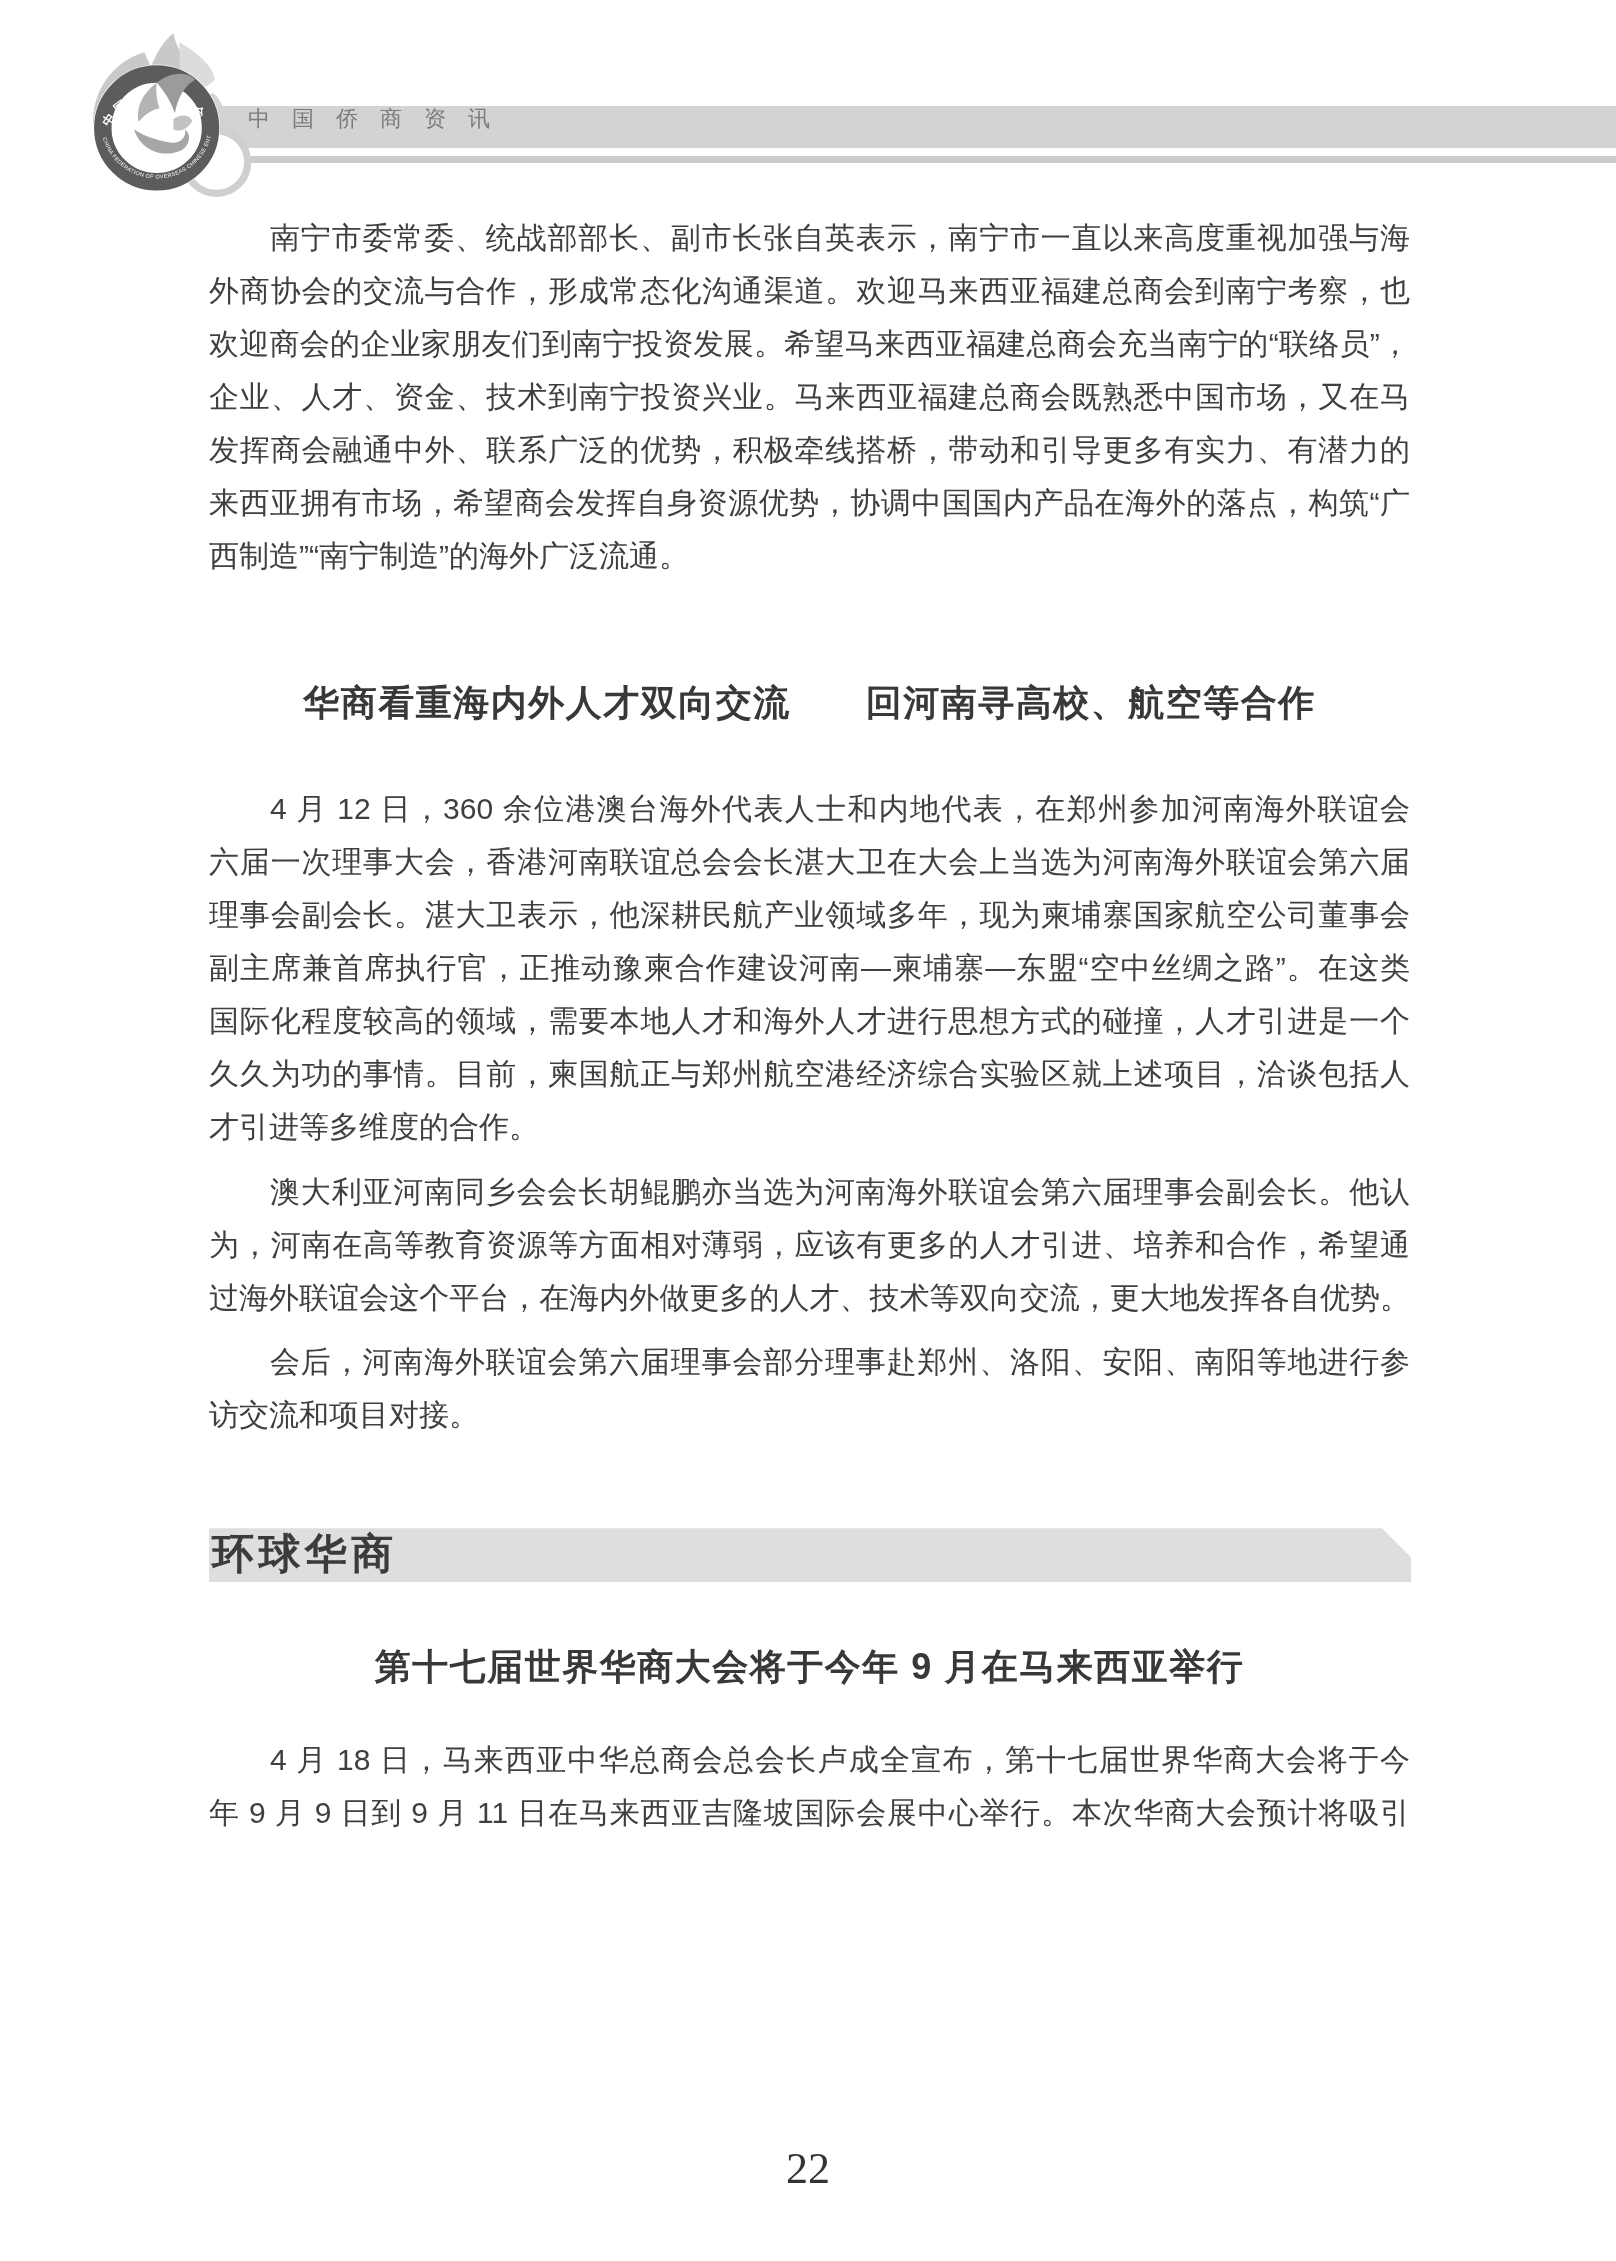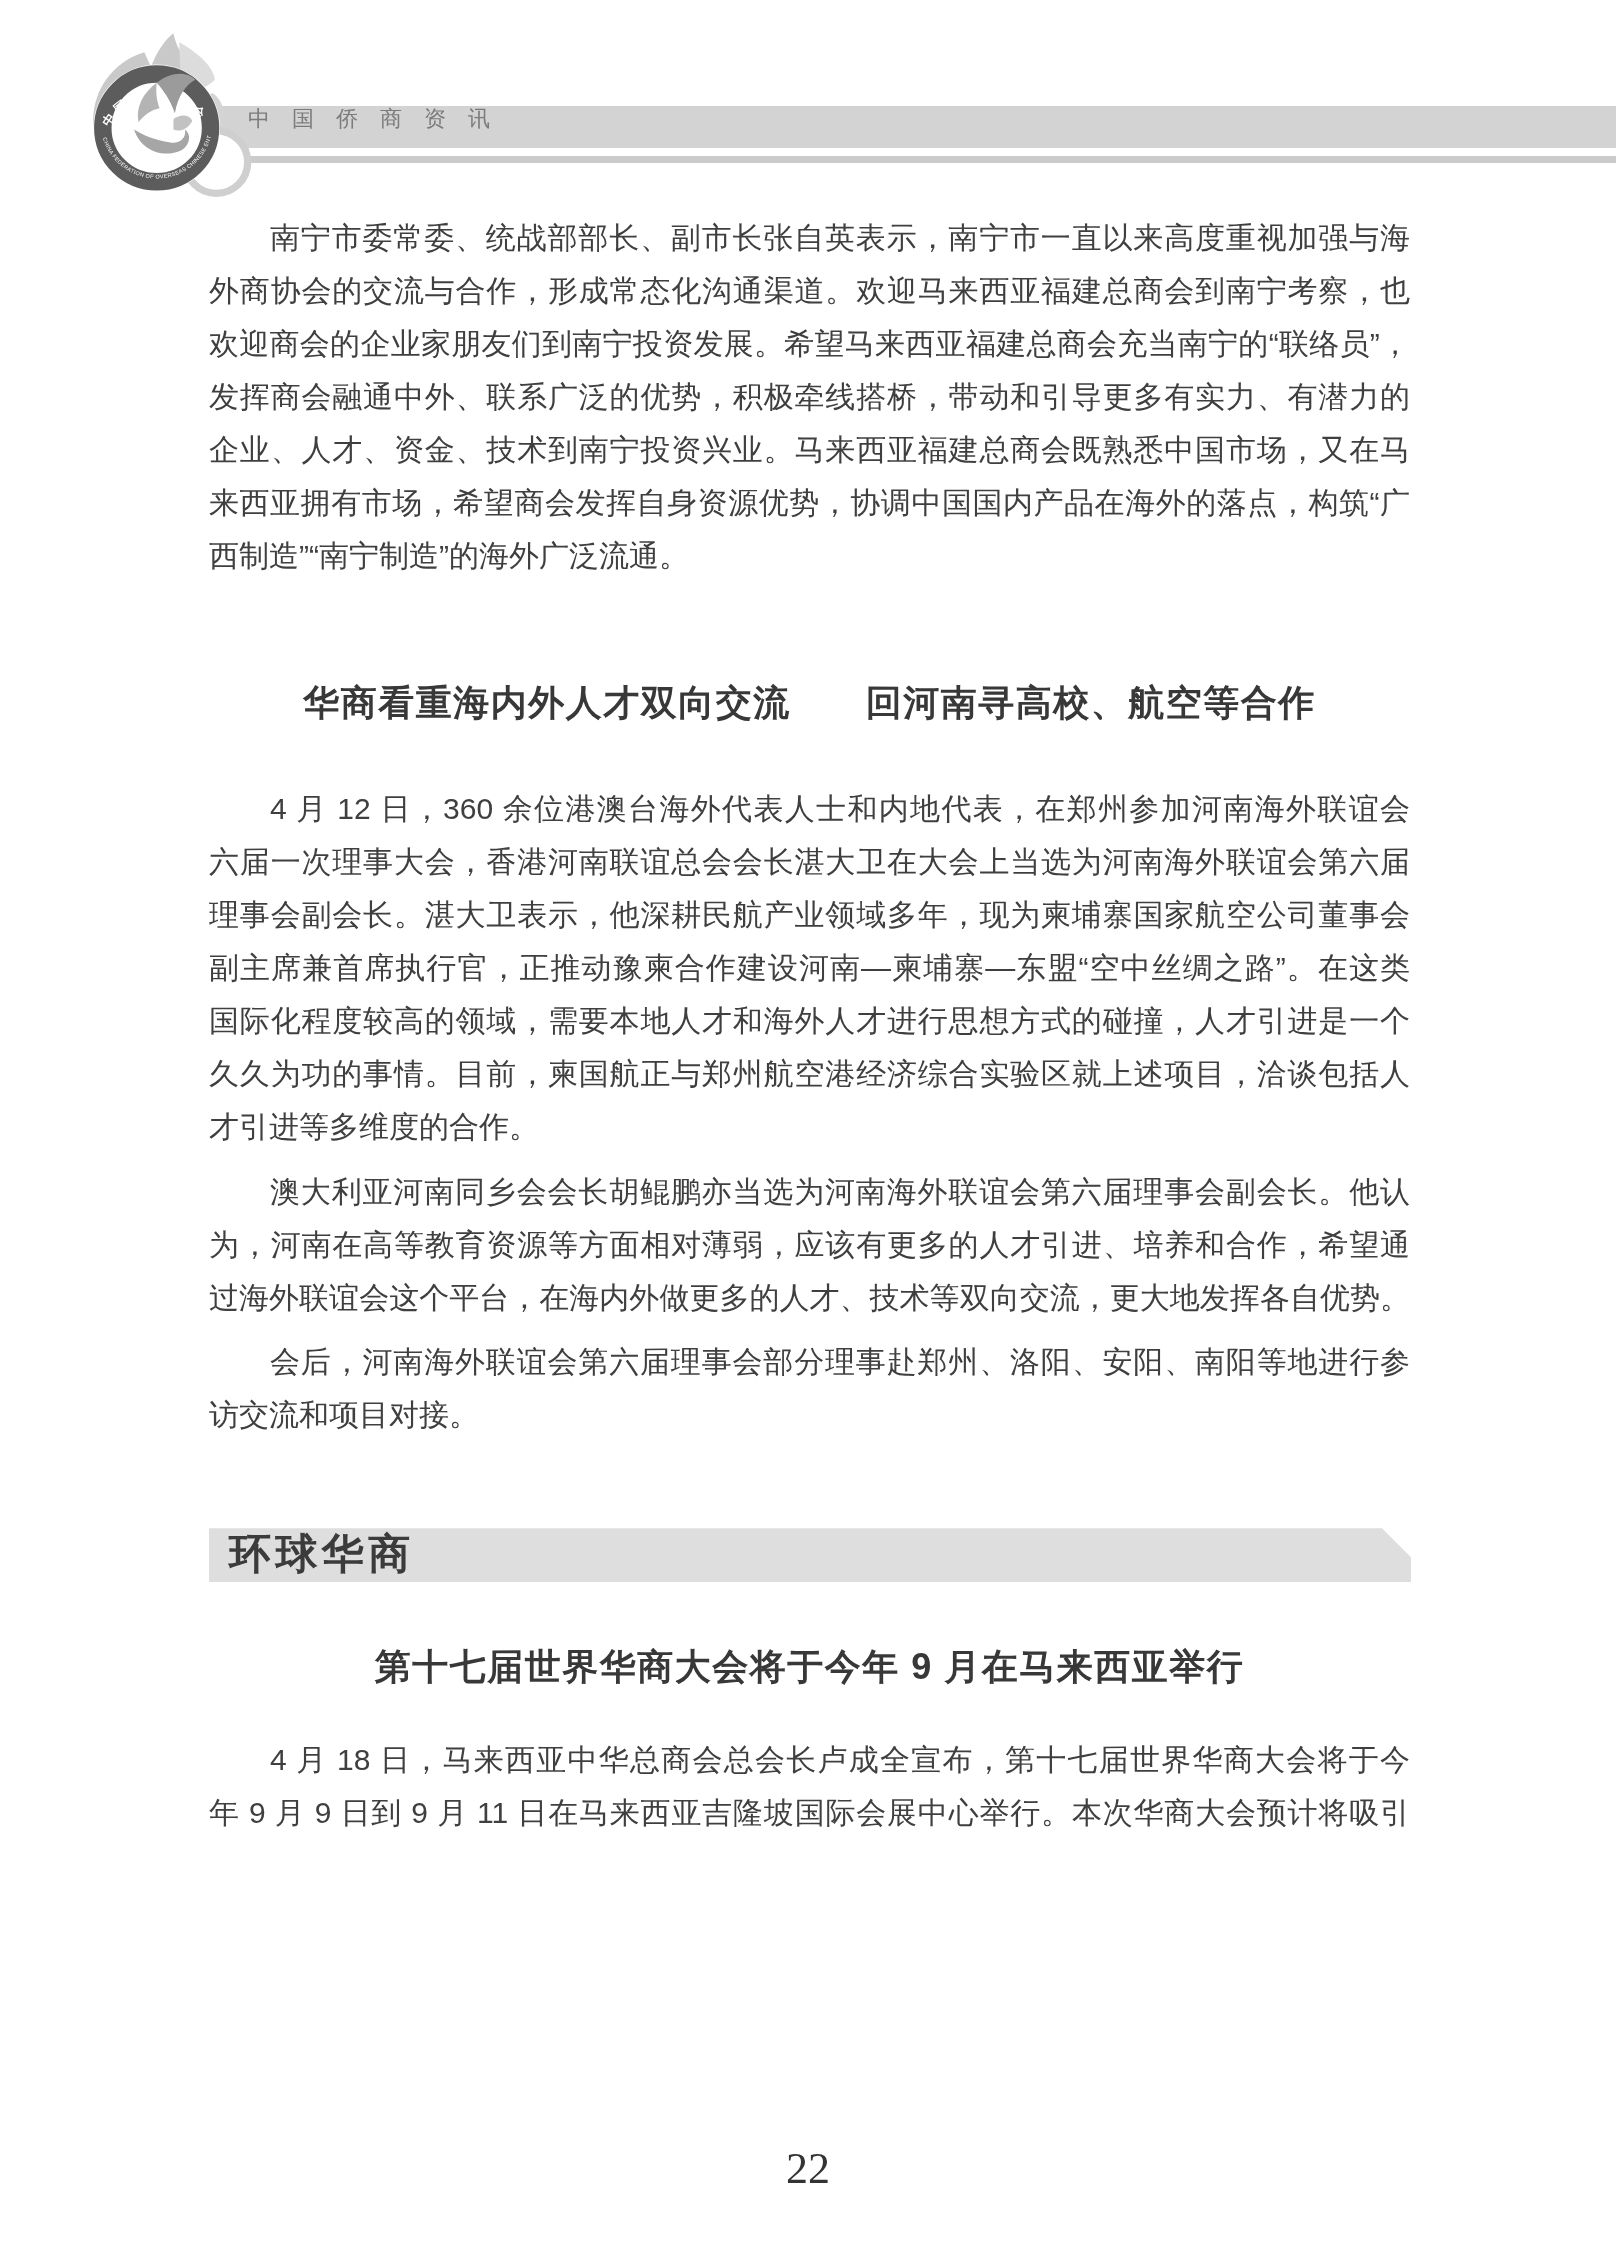--- a/index.html
+++ b/index.html
@@ -37,21 +37,21 @@
     font-size:36px;font-weight:bold;text-align:center;color:#383838;
     letter-spacing:1.5px;
   }
   .article-title.second{margin:63px 0 44px 0;}
   .section-banner{
     margin-top:87px;height:54px;width:1202px;
     background:#dedede;
     clip-path:polygon(0 0, calc(100% - 29px) 0, 100% 54%, 100% 100%, 0 100%);
   }
   .section-banner span{
-    display:block;height:54px;line-height:52px;padding-left:20px;
+    display:block;height:54px;line-height:52px;padding-left:3px;
     font-family:"Liberation Serif","DejaVu Serif",serif;
     font-weight:bold;font-size:42px;letter-spacing:4.4px;color:#3b3b3b;
   }
   .page-number{
     position:absolute;top:2143px;left:0;width:100%;
     text-align:center;font-family:"Liberation Serif","DejaVu Serif",serif;
     font-size:44px;color:#333333;
   }
 </style>
 </head>
@@ -90,22 +90,22 @@
     <path d="M96,142 C104,168 132,182 158,172 C172,166 176,150 166,142 C168,154 158,162 146,160 C124,156 108,150 96,142 Z" fill="#a6a6a6"></path>
     <path d="M150,128 C160,120 172,122 176,130 C170,142 158,146 150,142 Z" fill="#c2c2c2"></path>
   </svg>
 
   <div class="content">
 
     <div class="para">
       <div class="line fill indent">南宁市委常委、统战部部长、副市长张自英表示，南宁市一直以来高度重视加强与海</div>
       <div class="line fill">外商协会的交流与合作，形成常态化沟通渠道。欢迎马来西亚福建总商会到南宁考察，也</div>
       <div class="line fill">欢迎商会的企业家朋友们到南宁投资发展。希望马来西亚福建总商会充当南宁的“联络员”，</div>
+      <div class="line fill">企业、人才、资金、技术到南宁投资兴业。马来西亚福建总商会既熟悉中国市场，又在马</div>
       <div class="line fill">发挥商会融通中外、联系广泛的优势，积极牵线搭桥，带动和引导更多有实力、有潜力的</div>
-      <div class="line fill">企业、人才、资金、技术到南宁投资兴业。马来西亚福建总商会既熟悉中国市场，又在马</div>
       <div class="line fill">来西亚拥有市场，希望商会发挥自身资源优势，协调中国国内产品在海外的落点，构筑“广</div>
       <div class="line line-last">
         <span>西制造”“南宁制造”的海外广泛流通。</span>
         <span class="src">（来源:4 月 15 日中国侨网）</span>
       </div>
     </div>
 
     <h2 class="article-title">华商看重海内外人才双向交流　　回河南寻高校、航空等合作</h2>
 
     <div class="para">

